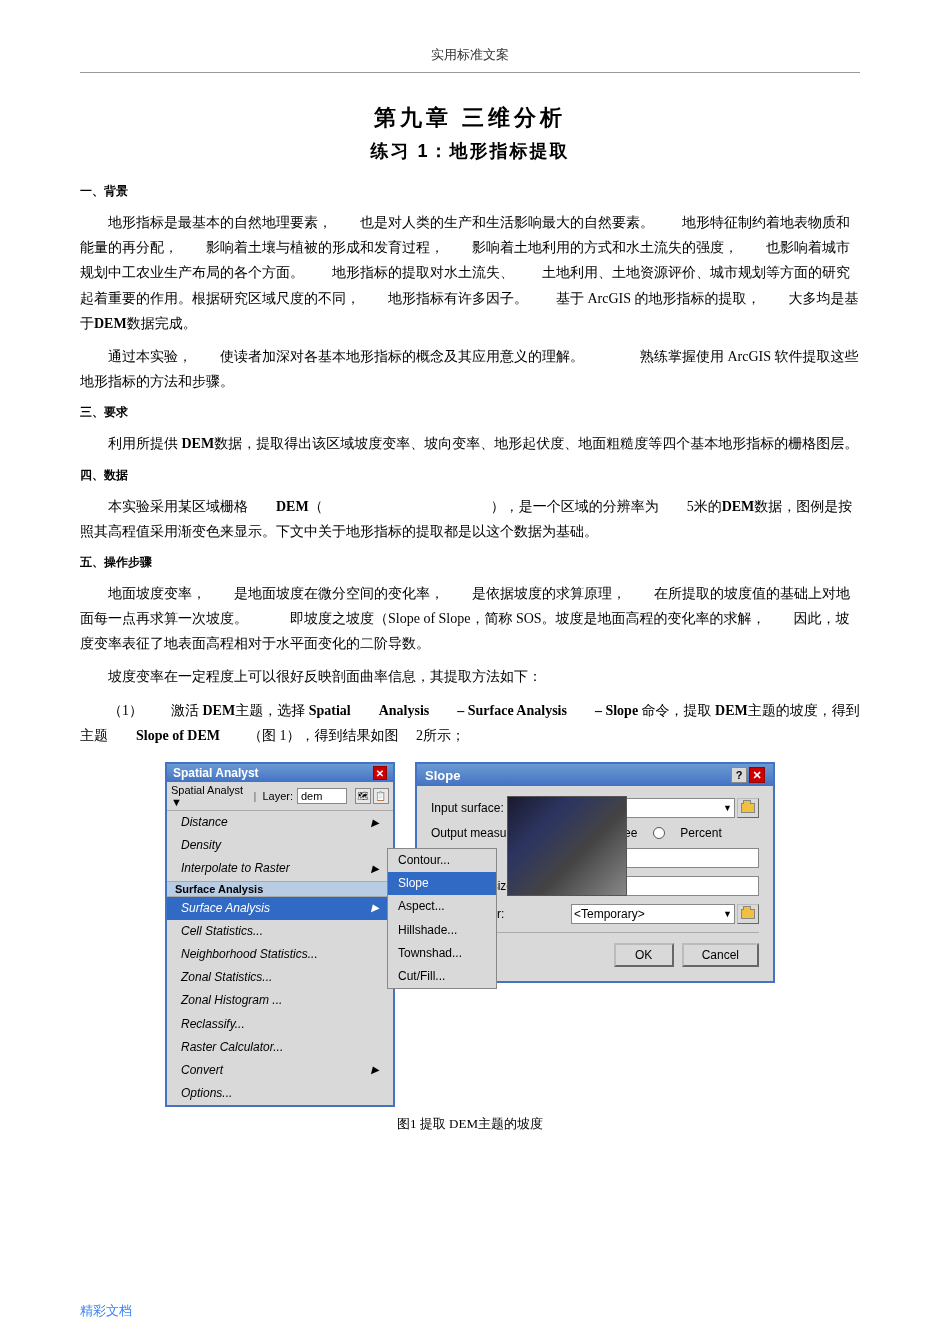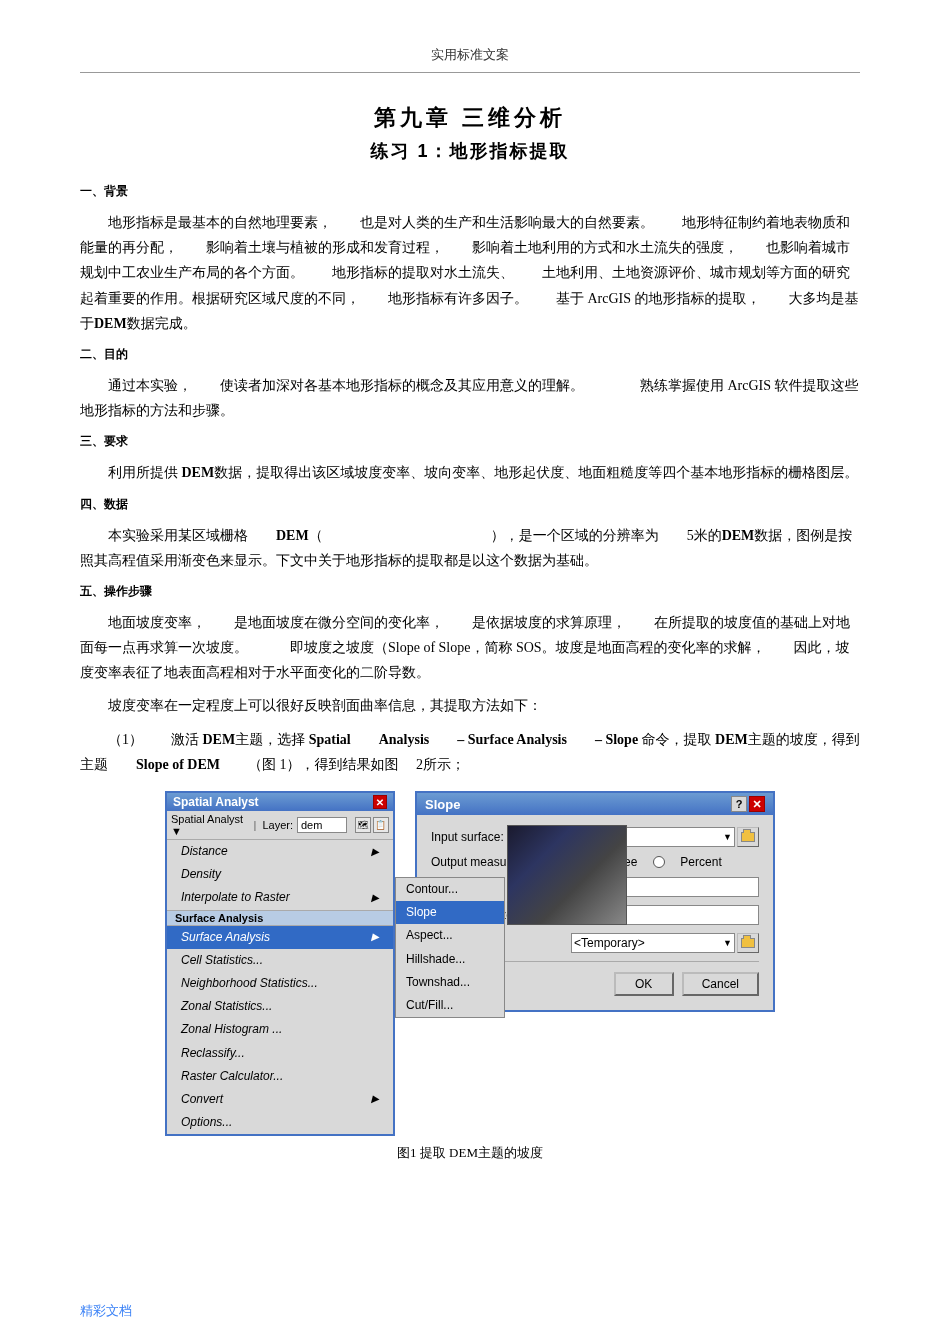--- a/index.html
+++ b/index.html
@@ -336,23 +336,20 @@
 
   <div class="section-title">练习 1：地形指标提取</div>
 
   <div class="heading1">
     <span>一、背景</span>
   </div>
   <div class="para">
     地形指标是最基本的自然地理要素，　　也是对人类的生产和生活影响最大的自然要素。　　地形特征制约着地表物质和能量的再分配，　　影响着土壤与植被的形成和发育过程，　　影响着土地利用的方式和水土流失的强度，　　也影响着城市规划中工农业生产布局的各个方面。　　地形指标的提取对水土流失、　　土地利用、土地资源评价、城市规划等方面的研究起着重要的作用。根据研究区域尺度的不同，　　地形指标有许多因子。　　基于 ArcGIS 的地形指标的提取，　　大多均是基于<span class="bold">DEM</span>数据完成。
   </div>
 
-  <div class="heading1">
-    <span>二、目的</span>
-  </div>
   <div class="para">
     通过本实验，　　使读者加深对各基本地形指标的概念及其应用意义的理解。　　　　熟练掌握使用 ArcGIS 软件提取这些地形指标的方法和步骤。
   </div>
 
   <div class="heading1">
     <span>三、要求</span>
   </div>
   <div class="para">
     利用所提供 <span class="bold">DEM</span>数据，提取得出该区域坡度变率、坡向变率、地形起伏度、地面粗糙度等四个基本地形指标的栅格图层。
   </div>
@@ -441,21 +438,21 @@
           <div class="sa-menu-item">
             <span>Convert</span>
             <span class="sa-arrow">▶</span>
           </div>
           <div class="sa-menu-item">
             <span>Options...</span>
           </div>
         </div>
       </div>
 
-      <div style="position: absolute; left: 230px; top: 86px; background: #d9d9d9; border: 1px solid #888; width: 110px; font-size: 12px; font-family: Arial, sans-serif; z-index: 10;">
+      <div style="position: absolute; left: 222px; top: 86px; background: #d9d9d9; border: 1px solid #888; width: 110px; font-size: 12px; font-family: Arial, sans-serif; z-index: 10;">
         <div class="sa-submenu-item">Contour...</div>
         <div class="sa-submenu-item selected">Slope</div>
         <div class="sa-submenu-item">Aspect...</div>
         <div class="sa-submenu-item">Hillshade...</div>
         <div class="sa-submenu-item">Townshad...</div>
         <div class="sa-submenu-item">Cut/Fill...</div>
       </div>
 
       <div class="dem-thumb" style="position: absolute; left: 340px; top: 30px;"></div>
     </div>

